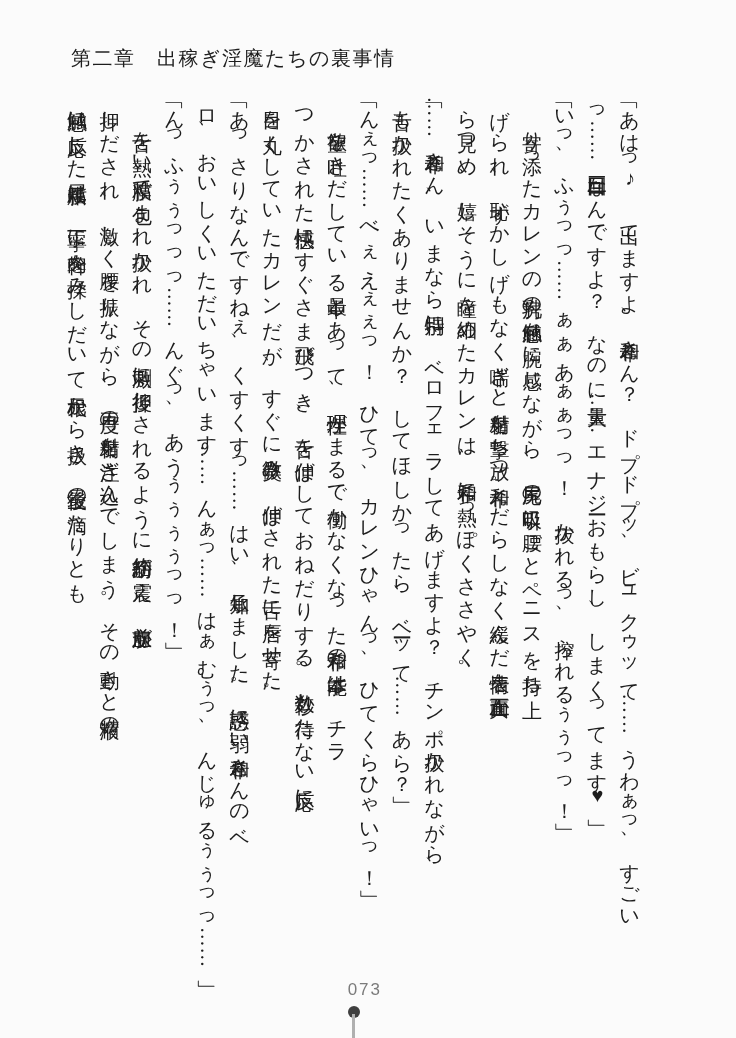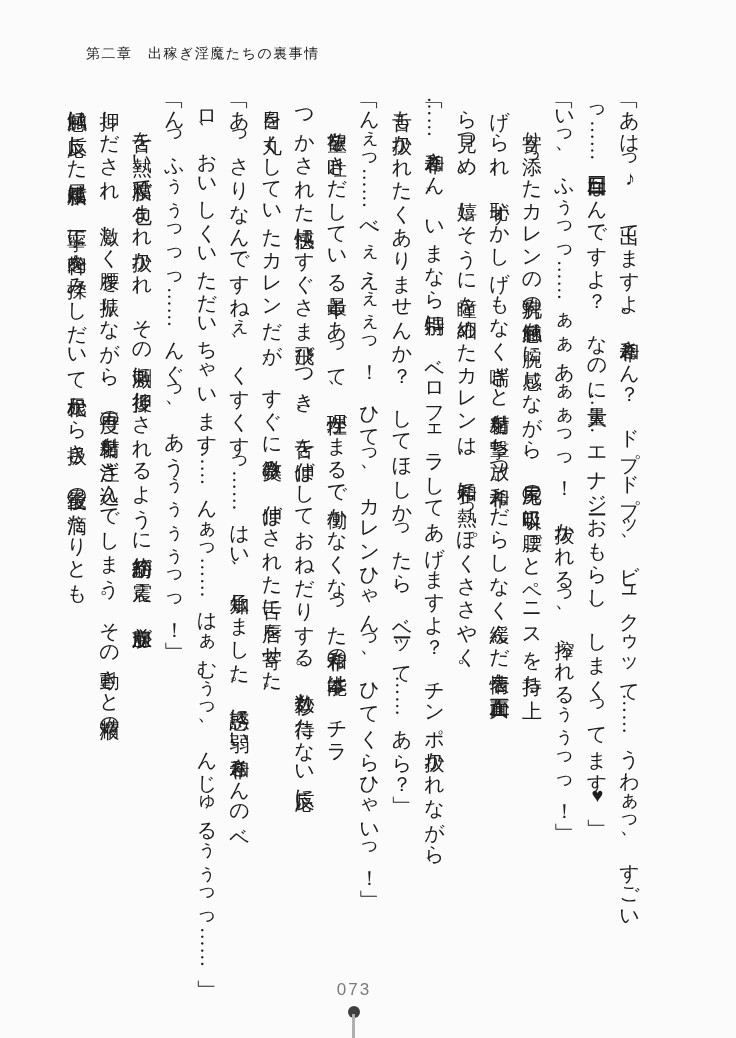--- a/index.html
+++ b/index.html
@@ -15,24 +15,23 @@
     background: #fbfbfb;
     overflow: hidden;
     font-family: "Liberation Serif", "DejaVu Serif", serif;
     color: #1d1d1d;
   }
   
   .chapter-header {
     position: absolute;
     left: 71px;
     top: 45px;
-    font-size: 14px;
+    font-size: 20px;
     letter-spacing: 1.5px;
     white-space: nowrap;
-    margin-left: 15px;
   }
   
   .vtext {
     position: absolute;
     top: 96px;
     right: 90px;
     height: 830px;
     writing-mode: vertical-rl;
     text-orientation: mixed;
     font-size: 20px;
@@ -44,21 +43,21 @@
   }
   .vtext .line.indent {
     text-indent: 20.6px;
   }
   
   .page-number {
     position: absolute;
     left: 326px;
     top: 980px;
     width: 56px;
-    text-align: center;
+    text-align: right;
     font-family: "Liberation Sans", "DejaVu Sans", sans-serif;
     font-size: 17px;
     letter-spacing: 2px;
     color: #7b7b7b;
   }
   
   .pin-dot {
     position: absolute;
     left: 348px;
     top: 1006px;

